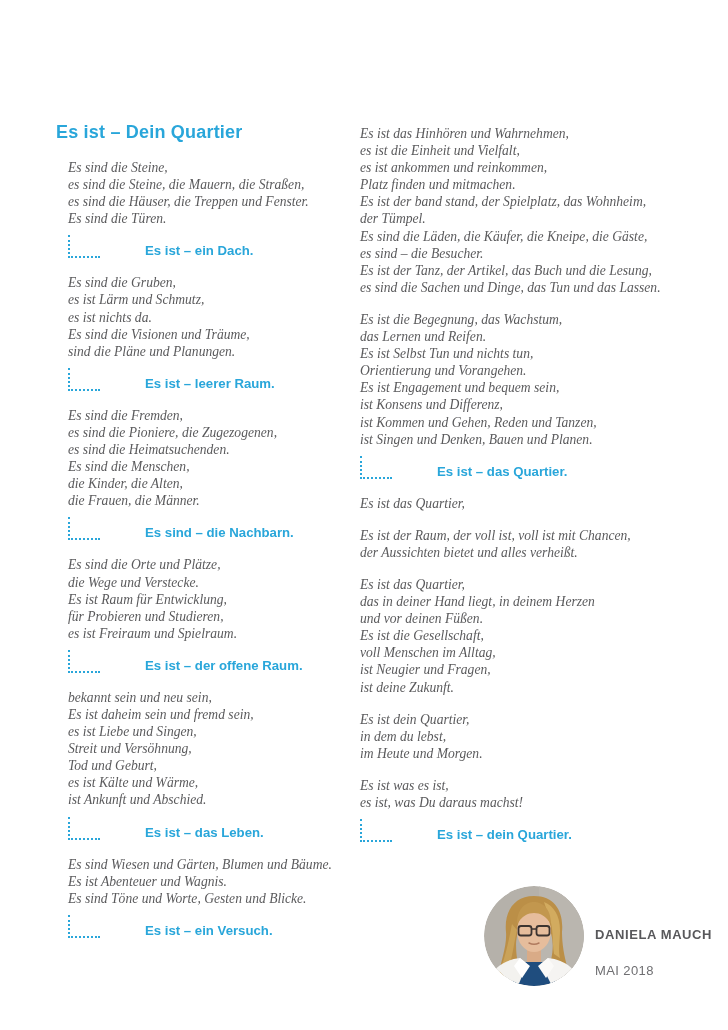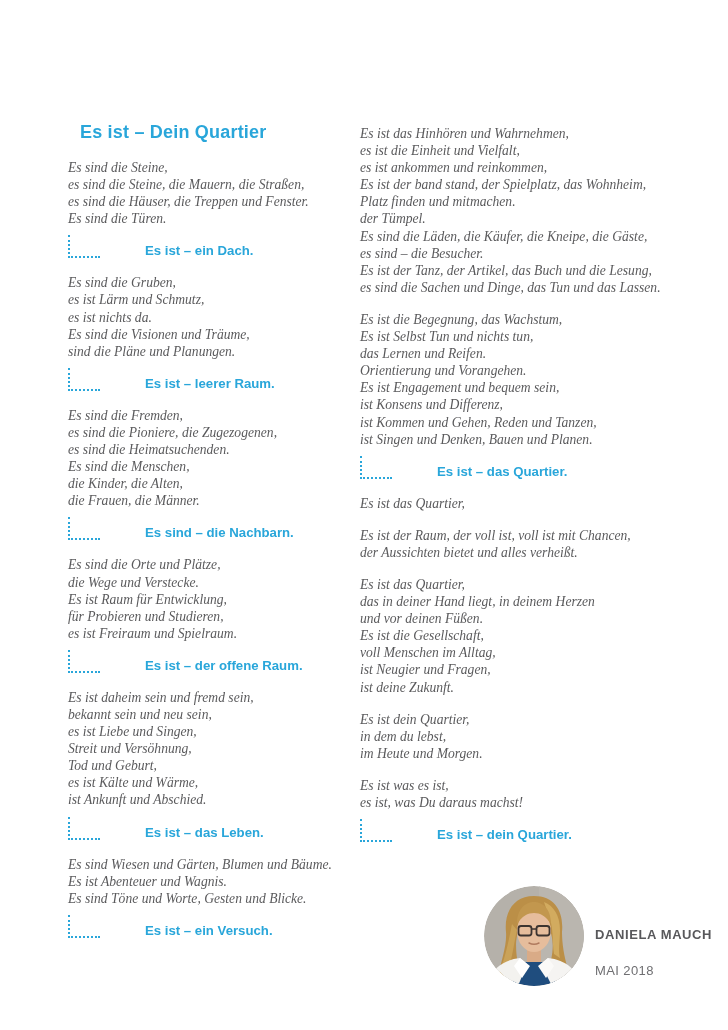--- a/index.html
+++ b/index.html
@@ -10,21 +10,21 @@
   body{
     width:728px;height:1030px;
     background:#ffffff;
     font-family:"Liberation Sans", sans-serif;
     overflow:hidden;
     position:relative;
   }
   .page{position:absolute;inset:0;background:#fff;}
 
   .page-title{
-    position:absolute;left:80px;top:121px;margin:0;
+    position:absolute;left:56px;top:121px;margin:0;
     font:bold 18px/22px "Liberation Sans", sans-serif;
     color:var(--accent);
     letter-spacing:0.2px;
   }
 
   .col{position:absolute;width:300px;}
   #left-col{left:68px;top:159px;}
   #right-col{left:360px;top:125px;}
 
   .stanza{margin:0 0 15px 0;}
@@ -123,22 +123,22 @@
         <div class="line">die Wege und Verstecke.</div>
         <div class="line">Es ist Raum für Entwicklung,</div>
         <div class="line">für Probieren und Studieren,</div>
         <div class="line">es ist Freiraum und Spielraum.</div>
         <div class="refrain">
           <span class="marker"></span>
           <span class="refrain-text">Es ist – der offene Raum.</span>
         </div>
       </div>
       <div class="stanza">
+        <div class="line">bekannt sein und neu sein,</div>
         <div class="line">Es ist daheim sein und fremd sein,</div>
-        <div class="line">bekannt sein und neu sein,</div>
         <div class="line">es ist Liebe und Singen,</div>
         <div class="line">Streit und Versöhnung,</div>
         <div class="line">Tod und Geburt,</div>
         <div class="line">es ist Kälte und Wärme,</div>
         <div class="line">ist Ankunft und Abschied.</div>
         <div class="refrain">
           <span class="marker"></span>
           <span class="refrain-text">Es ist – das Leben.</span>
         </div>
       </div>
@@ -150,32 +150,32 @@
           <span class="marker"></span>
           <span class="refrain-text">Es ist – ein Versuch.</span>
         </div>
       </div>
     </div>
   <div class="col" id="right-col">
       <div class="stanza">
         <div class="line">Es ist das Hinhören und Wahrnehmen,</div>
         <div class="line">es ist die Einheit und Vielfalt,</div>
         <div class="line">es ist ankommen und reinkommen,</div>
+        <div class="line">Platz finden und mitmachen.</div>
         <div class="line">Es ist der band stand, der Spielplatz, das Wohnheim,</div>
-        <div class="line">Platz finden und mitmachen.</div>
         <div class="line">der Tümpel.</div>
         <div class="line">Es sind die Läden, die Käufer, die Kneipe, die Gäste,</div>
         <div class="line">es sind – die Besucher.</div>
         <div class="line">Es ist der Tanz, der Artikel, das Buch und die Lesung,</div>
         <div class="line">es sind die Sachen und Dinge, das Tun und das Lassen.</div>
       </div>
       <div class="stanza">
         <div class="line">Es ist die Begegnung, das Wachstum,</div>
+        <div class="line">das Lernen und Reifen.</div>
         <div class="line">Es ist Selbst Tun und nichts tun,</div>
-        <div class="line">das Lernen und Reifen.</div>
         <div class="line">Orientierung und Vorangehen.</div>
         <div class="line">Es ist Engagement und bequem sein,</div>
         <div class="line">ist Konsens und Differenz,</div>
         <div class="line">ist Kommen und Gehen, Reden und Tanzen,</div>
         <div class="line">ist Singen und Denken, Bauen und Planen.</div>
         <div class="refrain">
           <span class="marker"></span>
           <span class="refrain-text">Es ist – das Quartier.</span>
         </div>
       </div>

